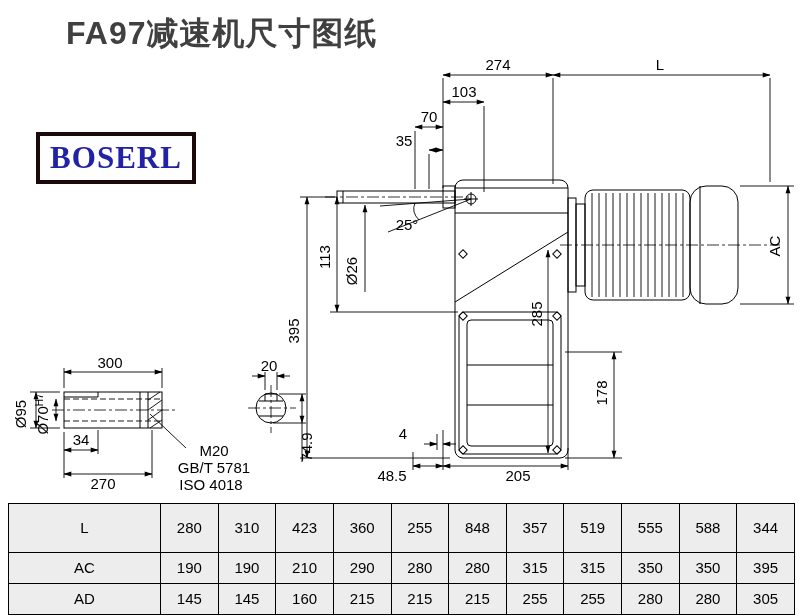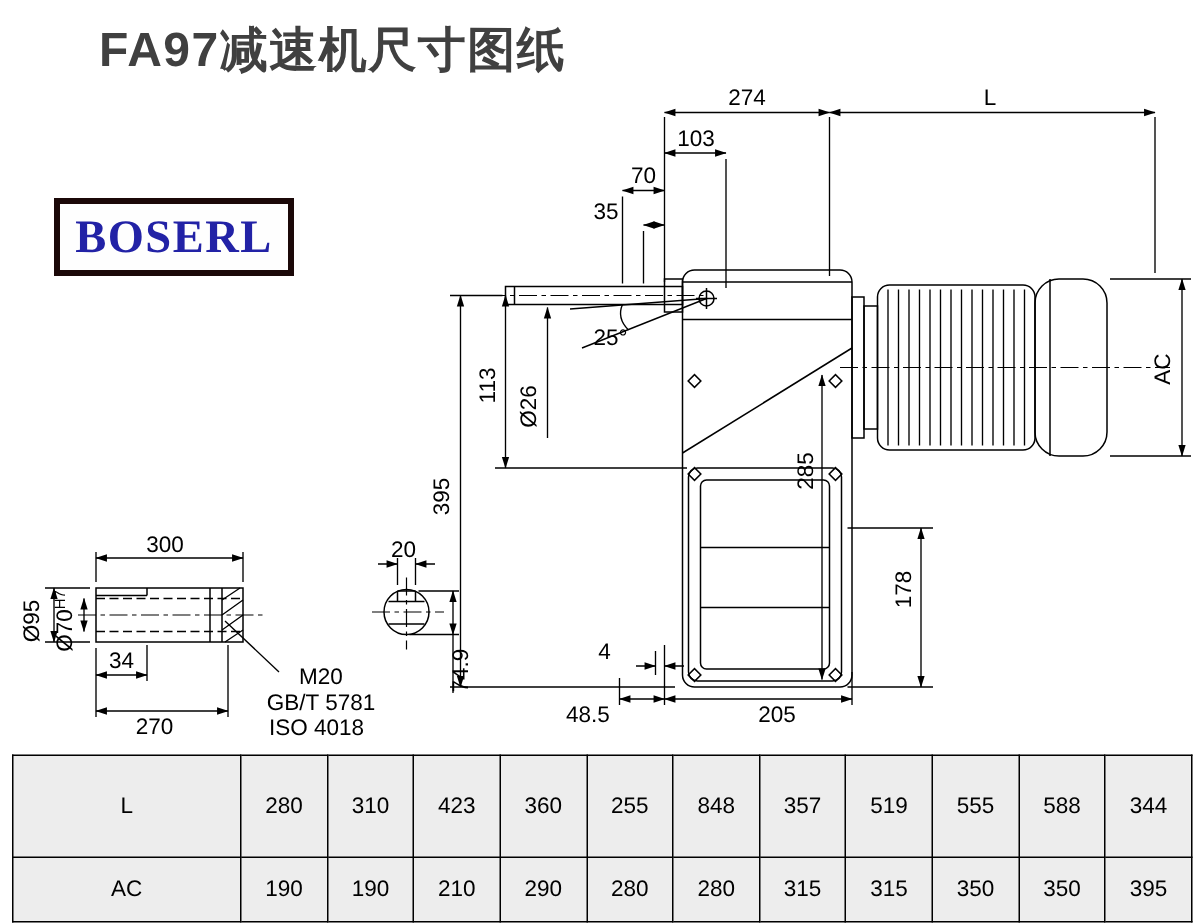--- a/index.html
+++ b/index.html
@@ -248,14 +248,28 @@
         <td>210</td>
         <td>290</td>
         <td>280</td>
         <td>280</td>
         <td>315</td>
         <td>315</td>
         <td>350</td>
         <td>350</td>
         <td>395</td>
       </tr>
+      <tr>
+        <th>AD</th>
+        <td>145</td>
+        <td>145</td>
+        <td>160</td>
+        <td>215</td>
+        <td>215</td>
+        <td>215</td>
+        <td>255</td>
+        <td>255</td>
+        <td>280</td>
+        <td>280</td>
+        <td>305</td>
+      </tr>
     </tbody>
 </table>
 
 </body></html>

